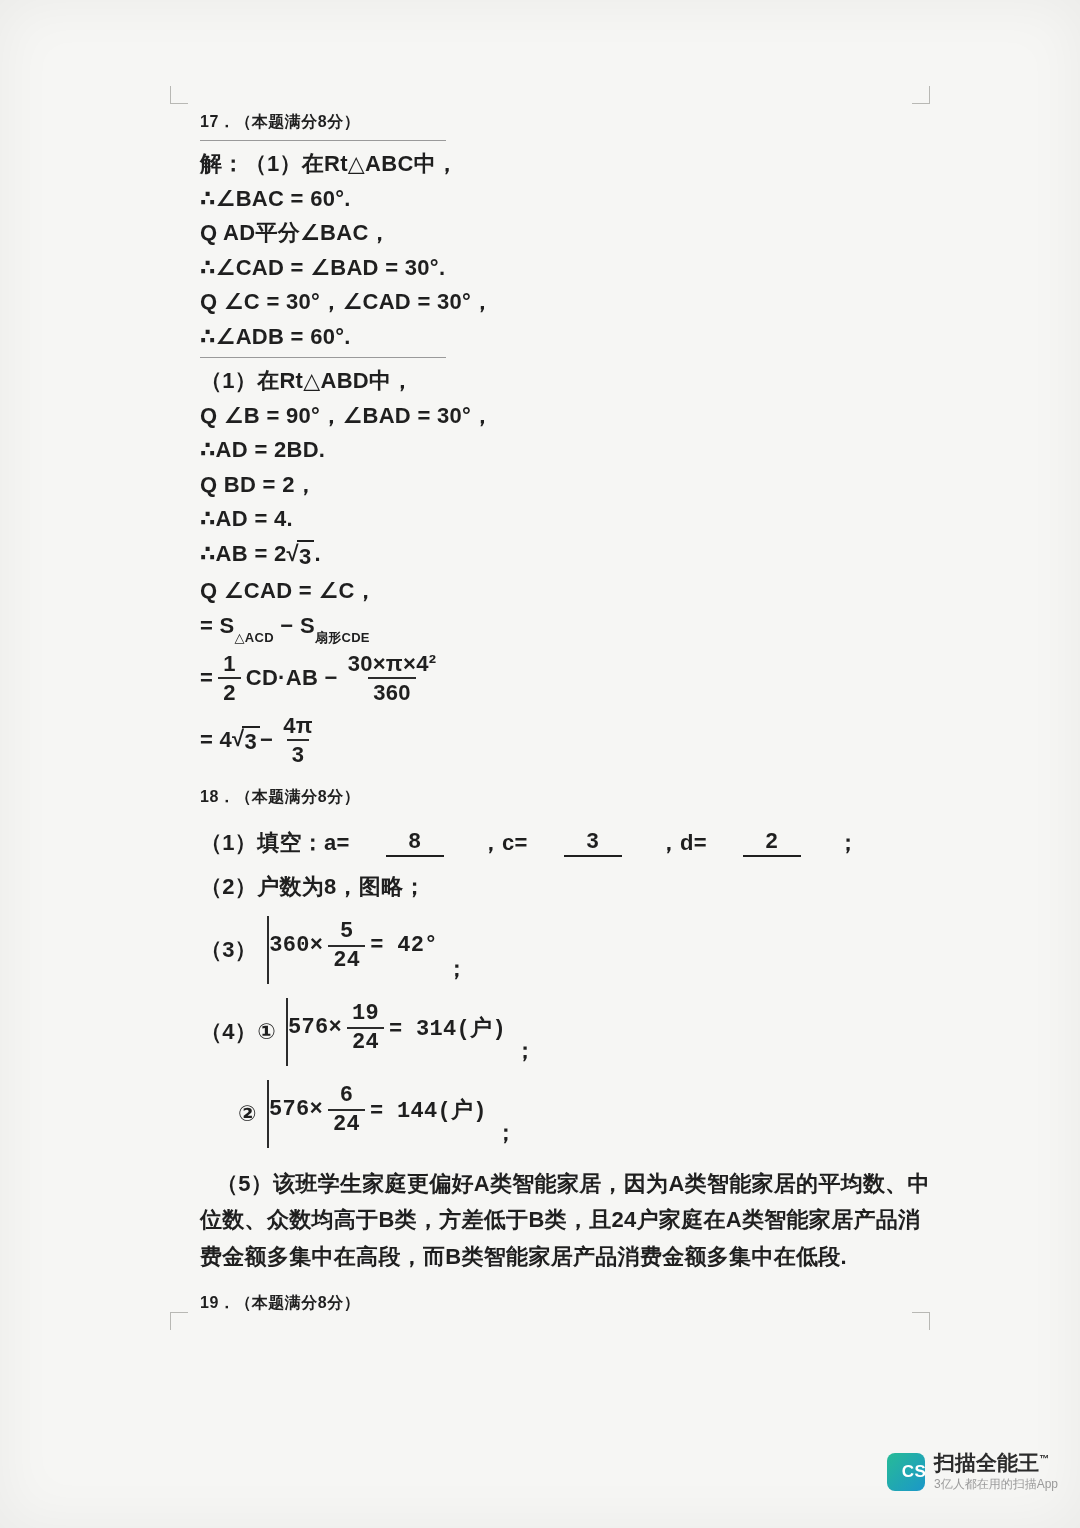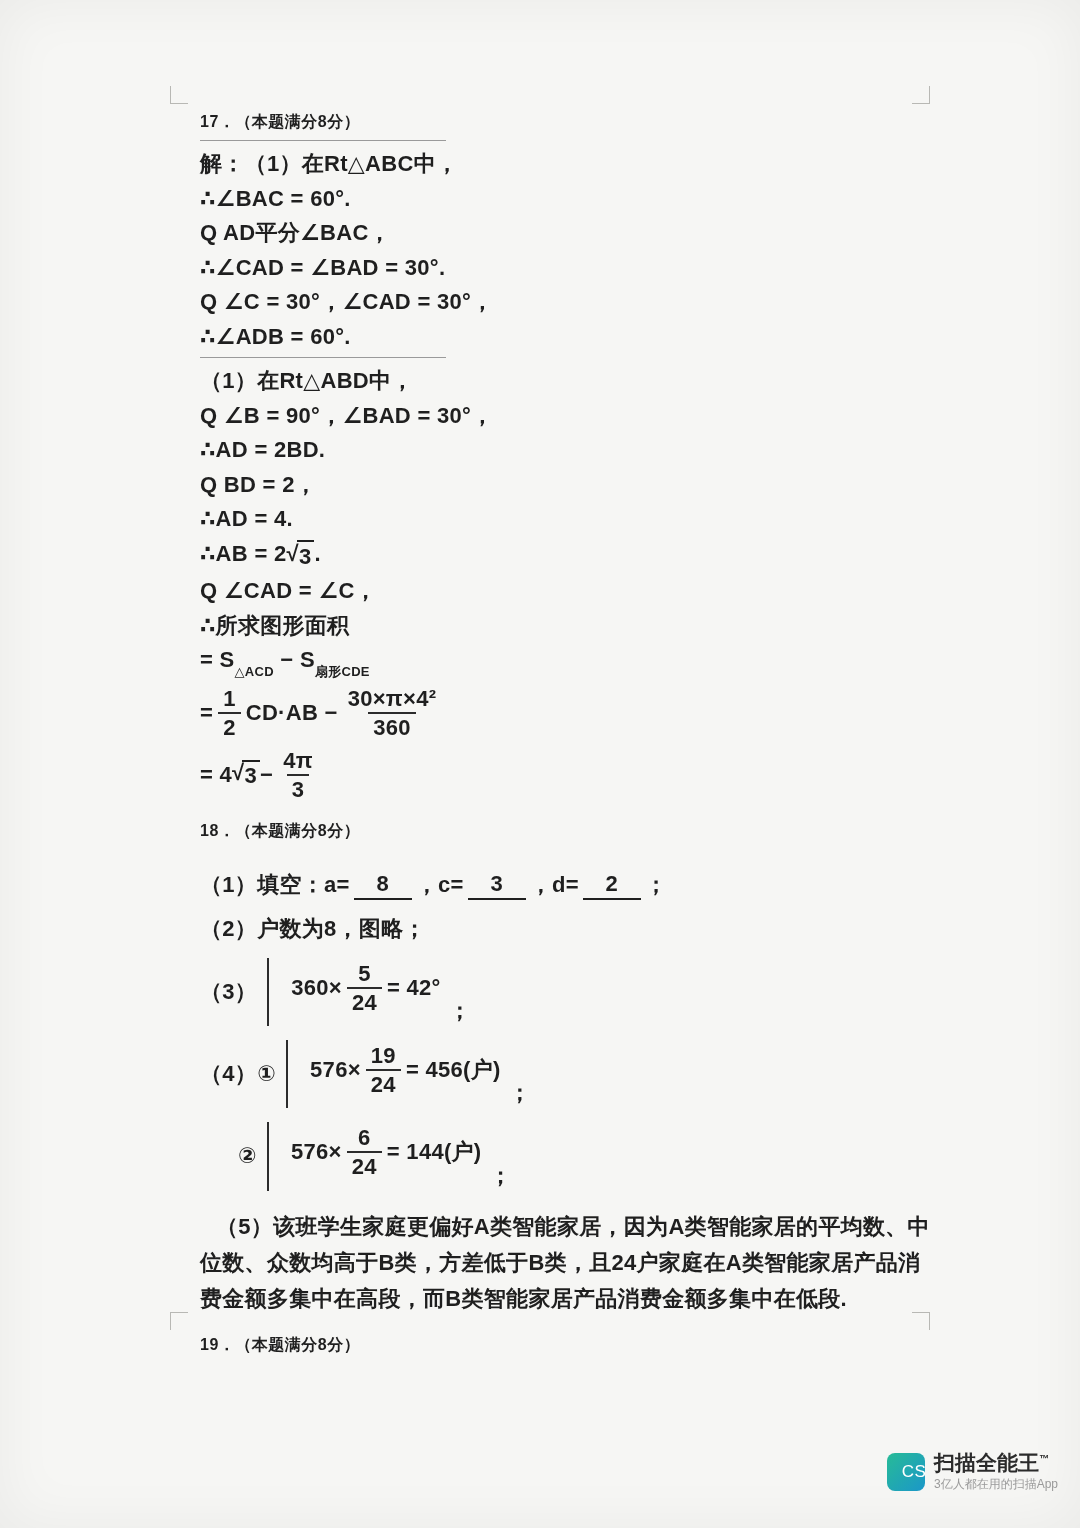--- a/index.html
+++ b/index.html
@@ -52,32 +52,32 @@
 
   .formula{display:flex;align-items:center;font-size:22px;font-weight:600;margin:10px 0;letter-spacing:0.3px;}
 
   
   .blank{display:inline-block;min-width:58px;text-align:center;border-bottom:2px solid var(--ink);
     font-weight:700;padding:0 4px 1px 4px;margin:0 4px;}
 
   .q18row{display:flex;align-items:center;font-size:22px;font-weight:600;margin:14px 0;letter-spacing:0.3px;}
   .q18label{margin-right:10px;white-space:nowrap;}
   .cellbox{display:inline-flex;align-items:center;border-left:2px solid var(--bar);
-    padding:4px 4px 12px 22px;}
+    padding:4px 4px 12px 0;font-family:Liberation Mono, monospace;}
   .tail{align-self:flex-end;margin-left:4px;}
 
   .para{font-size:22px;font-weight:600;line-height:1.65;text-indent:16px;margin:18px 0 10px 0;letter-spacing:0.3px;}
 
   .indent2{margin-left:38px;}
 
   
   .footer{position:absolute;right:22px;bottom:36px;display:flex;align-items:center;gap:9px;}
   .cs-logo{width:38px;height:38px;border-radius:8px;display:flex;align-items:center;justify-content:center;
     background:linear-gradient(135deg,var(--brand_from),var(--brand_to));
-    color:#fff;font-weight:400;font-size:17px;letter-spacing:0.5px;padding-left:16px;}
+    color:#fff;font-weight:700;font-size:17px;letter-spacing:0.5px;padding-left:16px;}
   .brand-col{display:flex;flex-direction:column;line-height:1.15;}
   .brand{font-size:21px;font-weight:700;color:var(--brand_text);}
   .brand sup{font-size:10px;}
   .subtitle{font-size:12px;color:var(--subtitle);margin-top:3px;}
 </style>
 </head>
 <body>
 
 <div class="canvas">
 
@@ -107,21 +107,20 @@
     <div class="ln">∴AD = 4.</div>
 
     <div class="ln">
       <span>∴AB = 2</span><span class="sqrt">
           <span class="rsign">√</span>
           <span class="radicand">3</span>
         </span><span>.</span>
     </div>
 
     <div class="ln">Q ∠CAD = ∠C，</div>
-    <div class="ln">∴所求图形面积</div>
 
     <div class="ln">
       <span>= S</span><sub class="s">△ACD</sub><span> − S</span><sub class="s">扇形CDE</sub>
     </div>
 
     <div class="formula">
       <span>=</span>
       <span class="frac">
         <span class="num">1</span>
         <span class="den">2</span>
@@ -141,21 +140,21 @@
         </span>
         <span> −</span>
       <span class="frac">
         <span class="num">4π</span>
         <span class="den">3</span>
       </span>
     </div>
 
     <div class="title" style="margin-top:20px;">18．（本题满分8分）</div>
 
-    <div class="q18row" style="margin-top:28px;">
+    <div class="q18row" style="margin-top:20px;gap:32px;">
       <span>（1）填空：a=</span>
         <span class="blank">8</span>
         <span>，c=</span>
         <span class="blank">3</span>
         <span>，d=</span>
         <span class="blank">2</span>
         <span>；</span>
     </div>
 
     <div class="q18row">
@@ -176,21 +175,21 @@
     </div>
 
     <div class="q18row">
       <span class="q18label">（4）①</span>
       <span class="cellbox">
         <span>576×</span>
         <span class="frac">
           <span class="num">19</span>
           <span class="den">24</span>
         </span>
-        <span>= 456(户)</span>
+        <span>= 314(户)</span>
       </span>
       <span class="tail">；</span>
     </div>
 
     <div class="q18row indent2">
       <span class="q18label">②</span>
       <span class="cellbox">
         <span>576×</span>
         <span class="frac">
           <span class="num">6</span>

